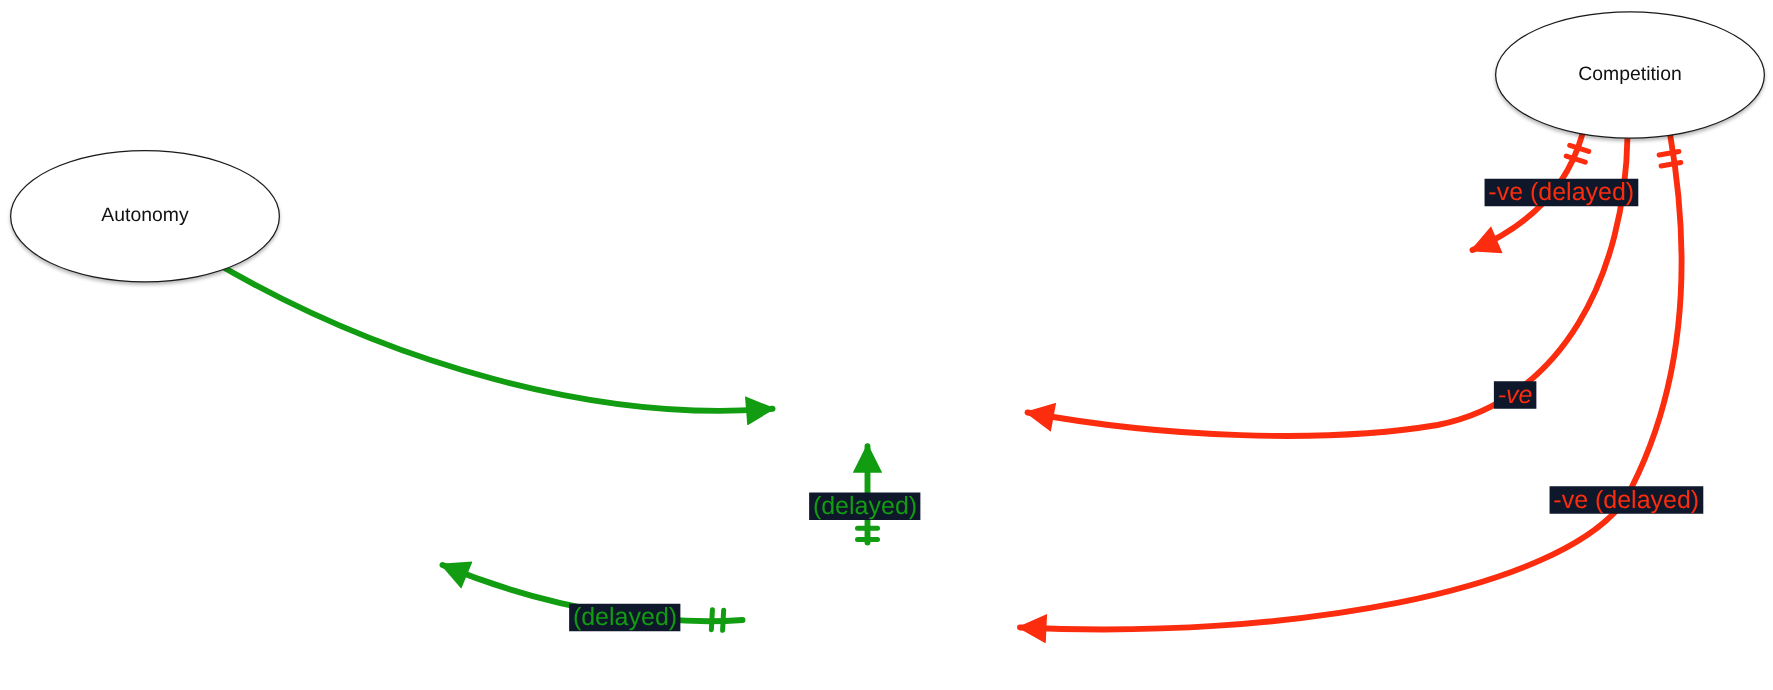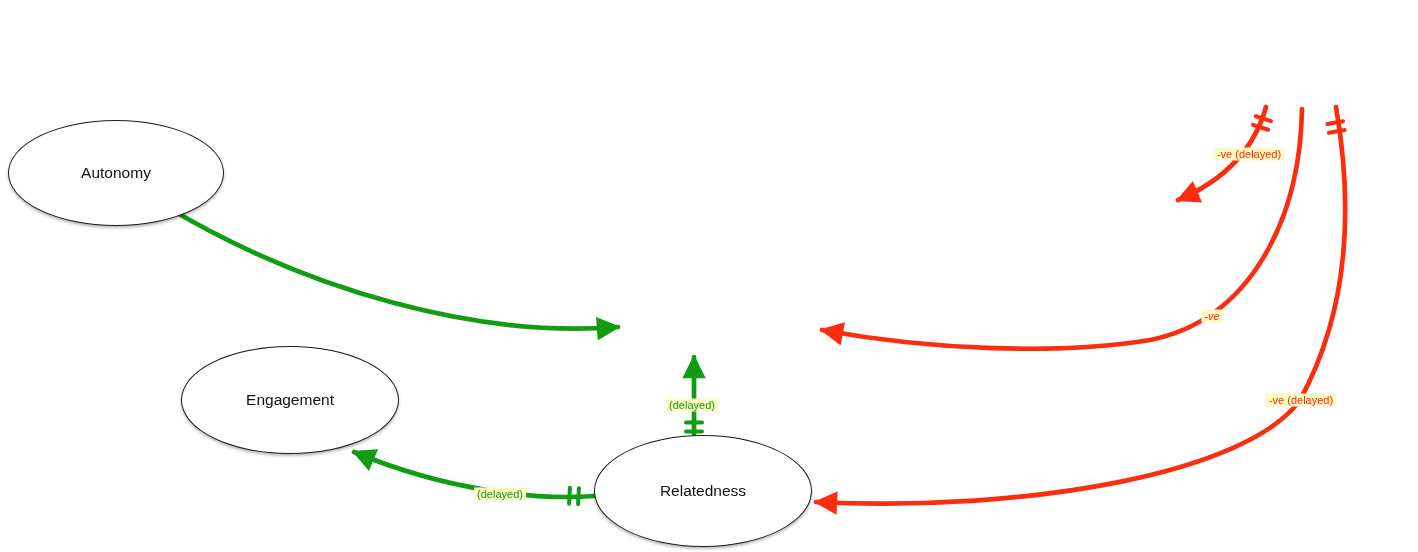--- a/index.html
+++ b/index.html
@@ -30,23 +30,23 @@
     border-radius:50%;
     background:var(--node-fill);
     box-shadow:0 2px 3px rgba(0,0,0,0.28);
     display:flex;align-items:center;justify-content:center;
     font-size:15.5px;color:var(--node-text);
     text-align:center;
   }
   .edge-label{
     position:absolute;
     transform:translate(-50%,-50%);
-    background:#fef9c3;
+    background:#0f172a;
     padding:1px 3px;
-    font-size:11px;
+    font-size:20px;
     white-space:nowrap;
     line-height:1;
   }
   .lbl-pos{color:var(--green);}
   .lbl-neg{color:var(--red);}
 
   
   #node-autonomy    {left:8px;   top:120px; width:214px; height:104px;}
   #node-competition {left:1196px;top:9px;   width:214px; height:100px;}
   #node-quality     {left:963px; top:171px; width:216px; height:102px;}
@@ -100,20 +100,17 @@
 
   <span class="edge-label lbl-neg" style="left:1249px;top:154px;">-ve (delayed)</span>
   <span class="edge-label lbl-neg" style="left:1212px;top:316px;font-style:italic;">-ve</span>
   <span class="edge-label lbl-neg" style="left:1301px;top:400px;">-ve (delayed)</span>
   <span class="edge-label lbl-pos" style="left:692px;top:405px;">(delayed)</span>
   <span class="edge-label lbl-pos" style="left:500px;top:494px;">(delayed)</span>
 
   <div class="node" id="node-autonomy">
     <span>Autonomy</span>
   </div>
-  <div class="node" id="node-engagement">
-    <span>Engagement</span>
-  </div>
-  <div class="node" id="node-relatedness">
-    <span>Relatedness</span>
+  <div class="node" id="node-competition">
+    <span>Competition</span>
   </div>
 
 </div>
 
 </body></html>

